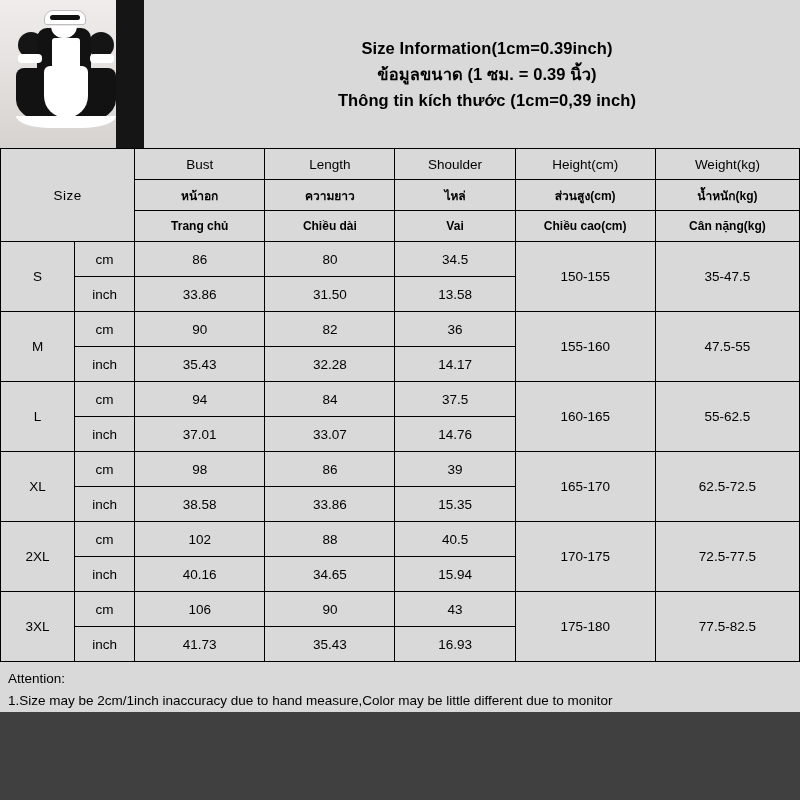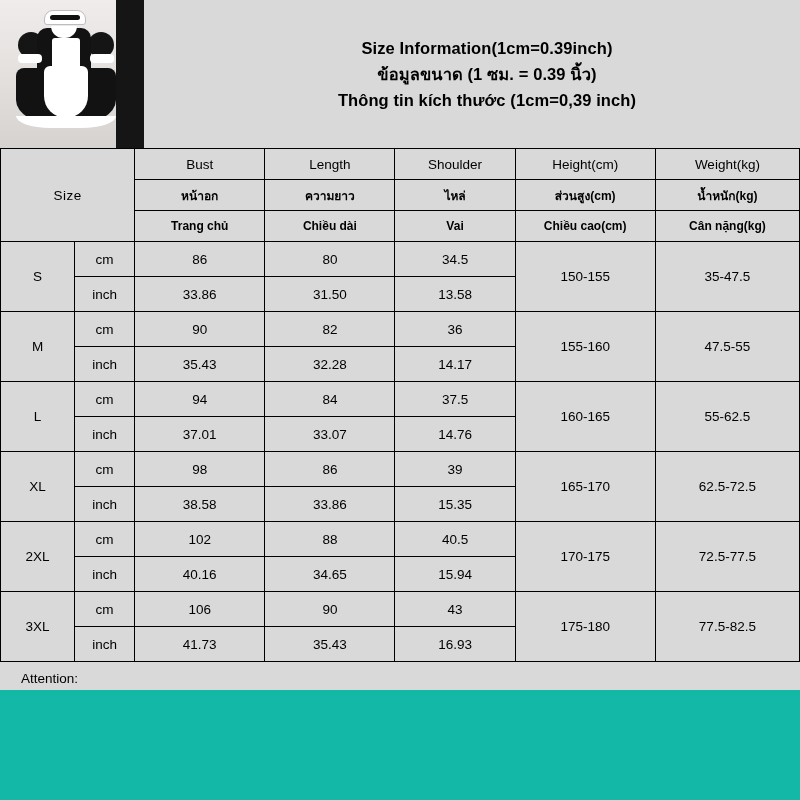--- a/index.html
+++ b/index.html
@@ -11,21 +11,21 @@
     height: 800px;
     background: #d8d8d8;
     font-family: "Liberation Sans", sans-serif;
     color: #000;
     overflow: hidden;
   }
   .page {
     position: relative;
     width: 800px;
     height: 800px;
-    background: #14b8a6;
+    background: #404040;
     box-sizing: border-box;
   }
 
   
   .top {
     display: flex;
     height: 148px;
     background: #d9d9d9;
   }
   .photo {
@@ -197,21 +197,21 @@
   .unit-cell {
     font-size: 13.5px;
     font-weight: bold;
   }
   .data-row td { height: 34px; }
   .val { font-size: 14px; }
   .hw { font-size: 14px; }
 
   
   .attention {
-    padding: 6px 6px 0 21px;
+    padding: 6px 6px 0 8px;
     font-size: 13.5px;
     line-height: 1.62;
     background: #d9d9d9;
   }
   .attention div { white-space: nowrap; }
 </style>
 </head>
 <body>
 
 <div class="page">
@@ -368,15 +368,16 @@
         <td class="unit-cell">inch</td>
         <td class="val">41.73</td>
         <td class="val">35.43</td>
         <td class="val">16.93</td>
       </tr>
     </tbody>
   </table>
 
   <div class="attention">
     <div>Attention:</div>
+    <div>1.Size may be 2cm/1inch inaccuracy due to hand measure,Color may be little different due to monitor</div>
   </div>
 
 </div>
 
 </body></html>

